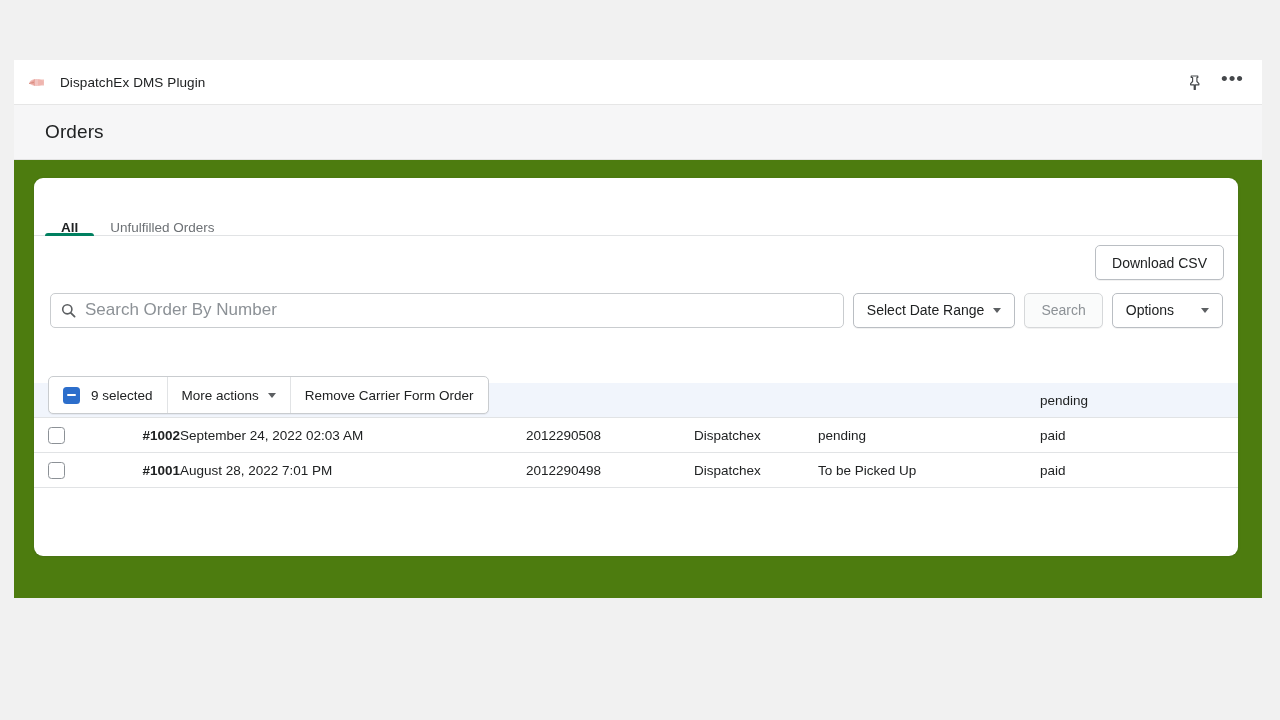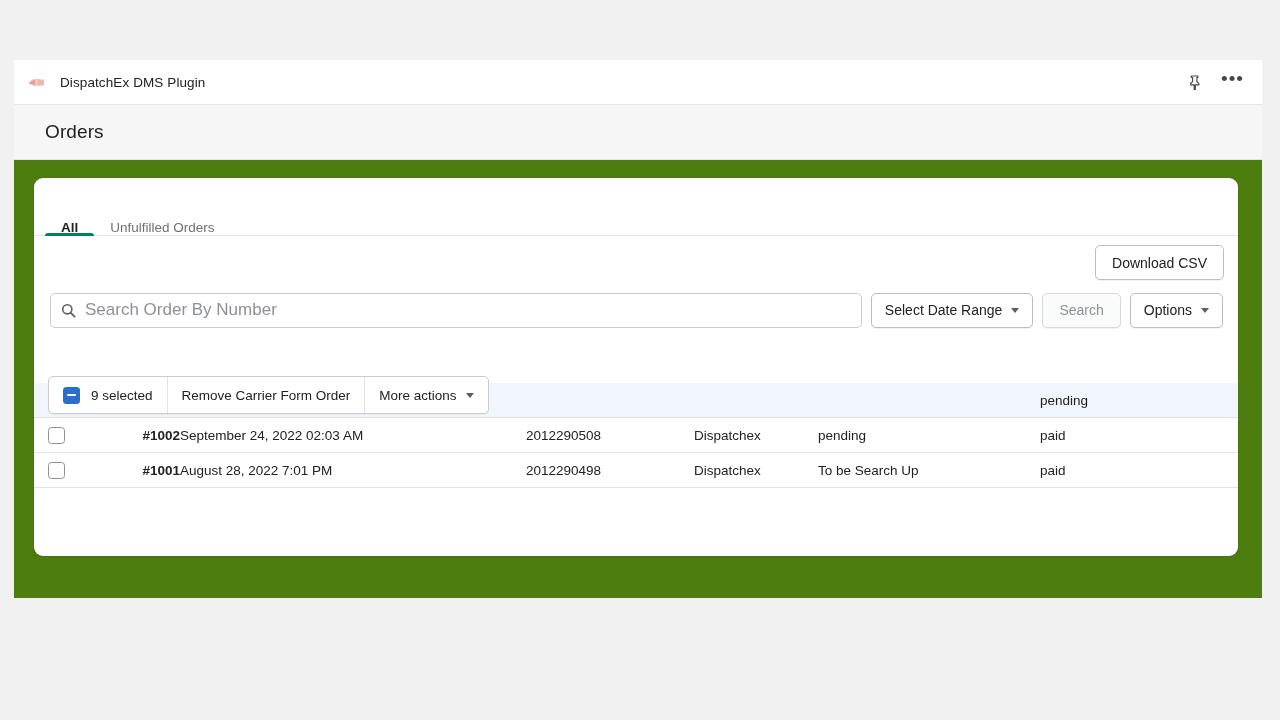--- a/index.html
+++ b/index.html
@@ -151,21 +151,21 @@
   }
   .search-input::placeholder { color: #8c9196; }
   .btn-date { height: 35px; padding: 0 13px; gap: 9px; }
   .btn-search {
     height: 35px; padding: 0 16px;
     color: #8c9196;
     border-color: #d6d8da;
     background: #fafbfb;
     cursor: default;
   }
-  .btn-options { height: 35px; padding: 0 13px; gap: 9px; }
+  .btn-options { height: 35px; padding: 0 13px; gap: 27px; }
   .caret {
     width: 0; height: 0;
     border-left: 4.5px solid transparent;
     border-right: 4.5px solid transparent;
     border-top: 5px solid #5c5f62;
     display: inline-block;
   }
 
   
   .sel-bar {
@@ -322,33 +322,33 @@
       </div>
 
       <div class="trow">
         <div class="c-check">
           <span class="cb cb-empty"></span>
         </div>
         <div class="c-order">#1001</div>
         <div class="c-date">August 28, 2022 7:01 PM</div>
         <div class="c-track">2012290498</div>
         <div class="c-carrier">Dispatchex</div>
-        <div class="c-status">To be Search Up</div>
+        <div class="c-status">To be Picked Up</div>
         <div class="c-payment">paid</div>
       </div>
     </div>
 
     <div class="sel-bar">
       <div class="sel-cell">
         <span class="cb cb-indet"></span>
         <span>9 selected</span>
       </div>
       <div class="sel-cell">
-        <span>Remove Carrier Form Order</span>
-      </div>
-      <div class="sel-cell">
         <span>More actions</span>
         <span class="caret" style="margin-left:9px"></span>
       </div>
+      <div class="sel-cell">
+        <span>Remove Carrier Form Order</span>
+      </div>
     </div>
 
   </div>
 </div>
 
 </body></html>

